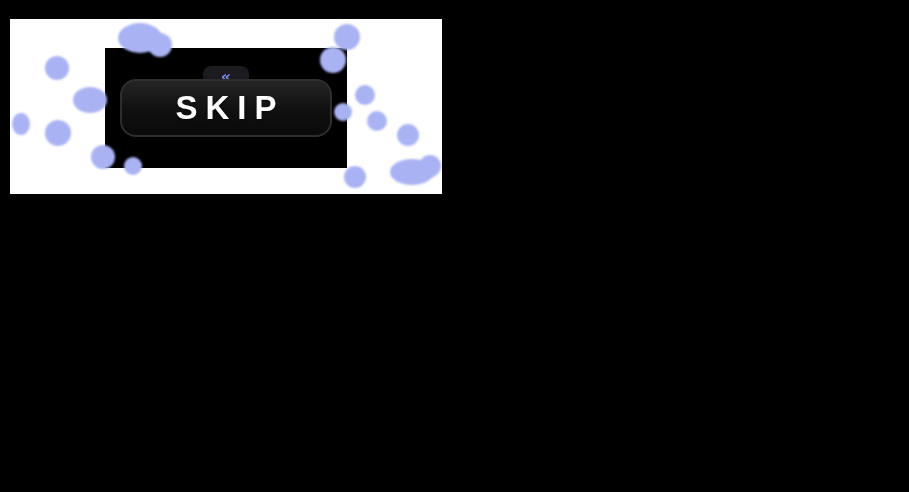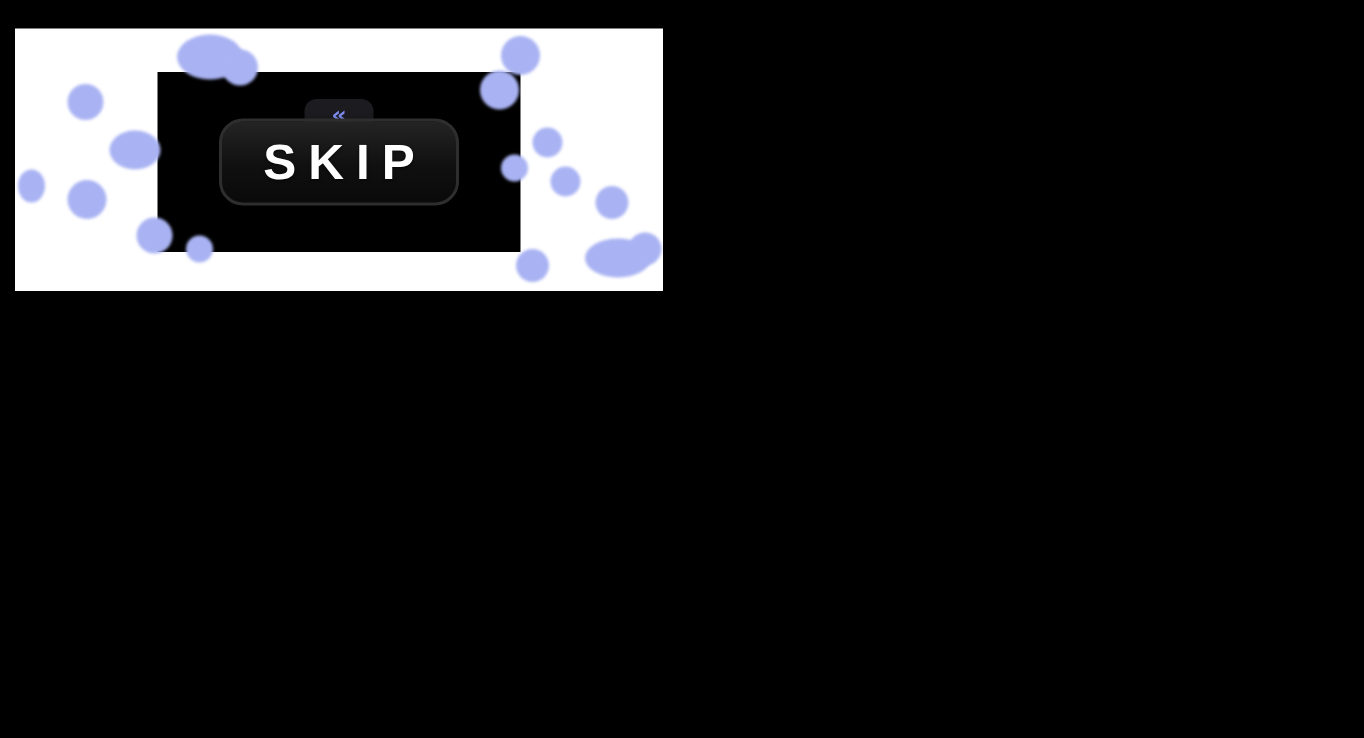--- a/index.html
+++ b/index.html
@@ -39,21 +39,21 @@
     color: var(--chevron, #7d8df0);
     font-size: 16px;
     font-weight: bold;
     line-height: 1;
     transform: translateY(-1px);
   }
   .skip-button {
     position: absolute;
     left: 50%; top: 31px;
     transform: translateX(-50%);
-    width: 160px; height: 58px;
+    width: 212px; height: 58px;
     background: linear-gradient(180deg, #242424 0%, #101010 55%, #0a0a0a 100%);
     border: 2px solid #2e2e2e;
     border-radius: 16px;
     display: flex; align-items: center; justify-content: center;
     z-index: 2;
     cursor: pointer;
     box-shadow: 0 2px 4px rgba(0,0,0,0.6);
   }
   .skip-label {
     color: #ffffff;

